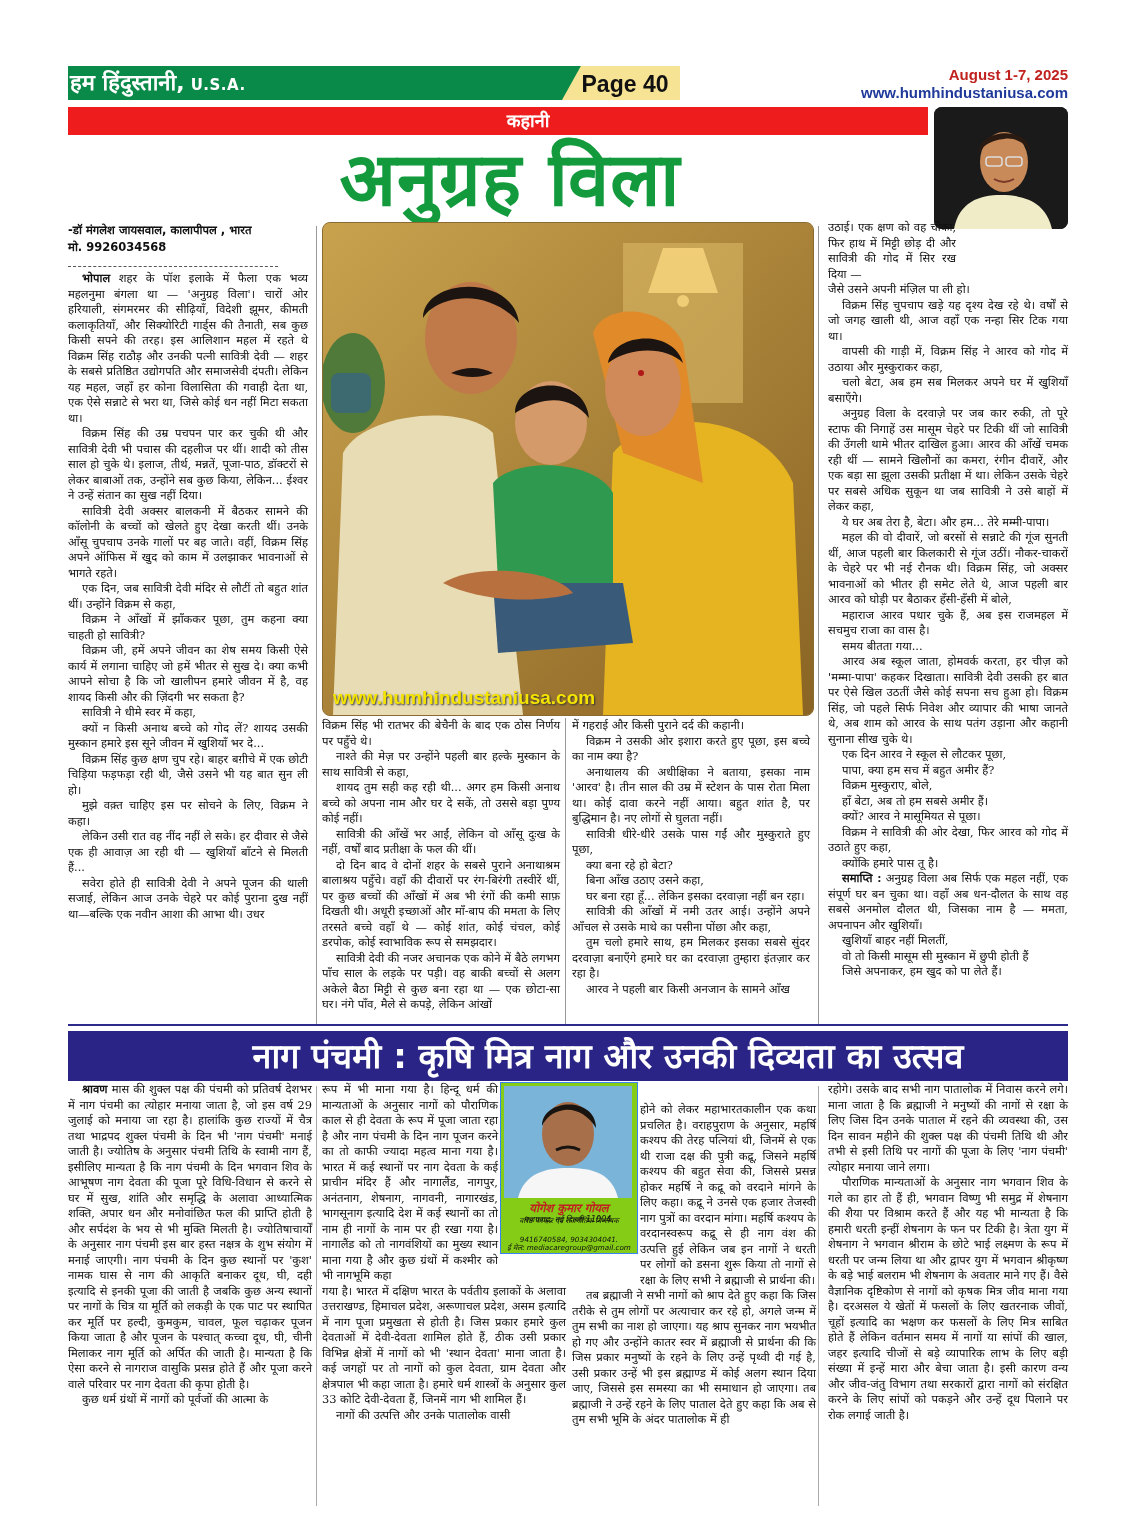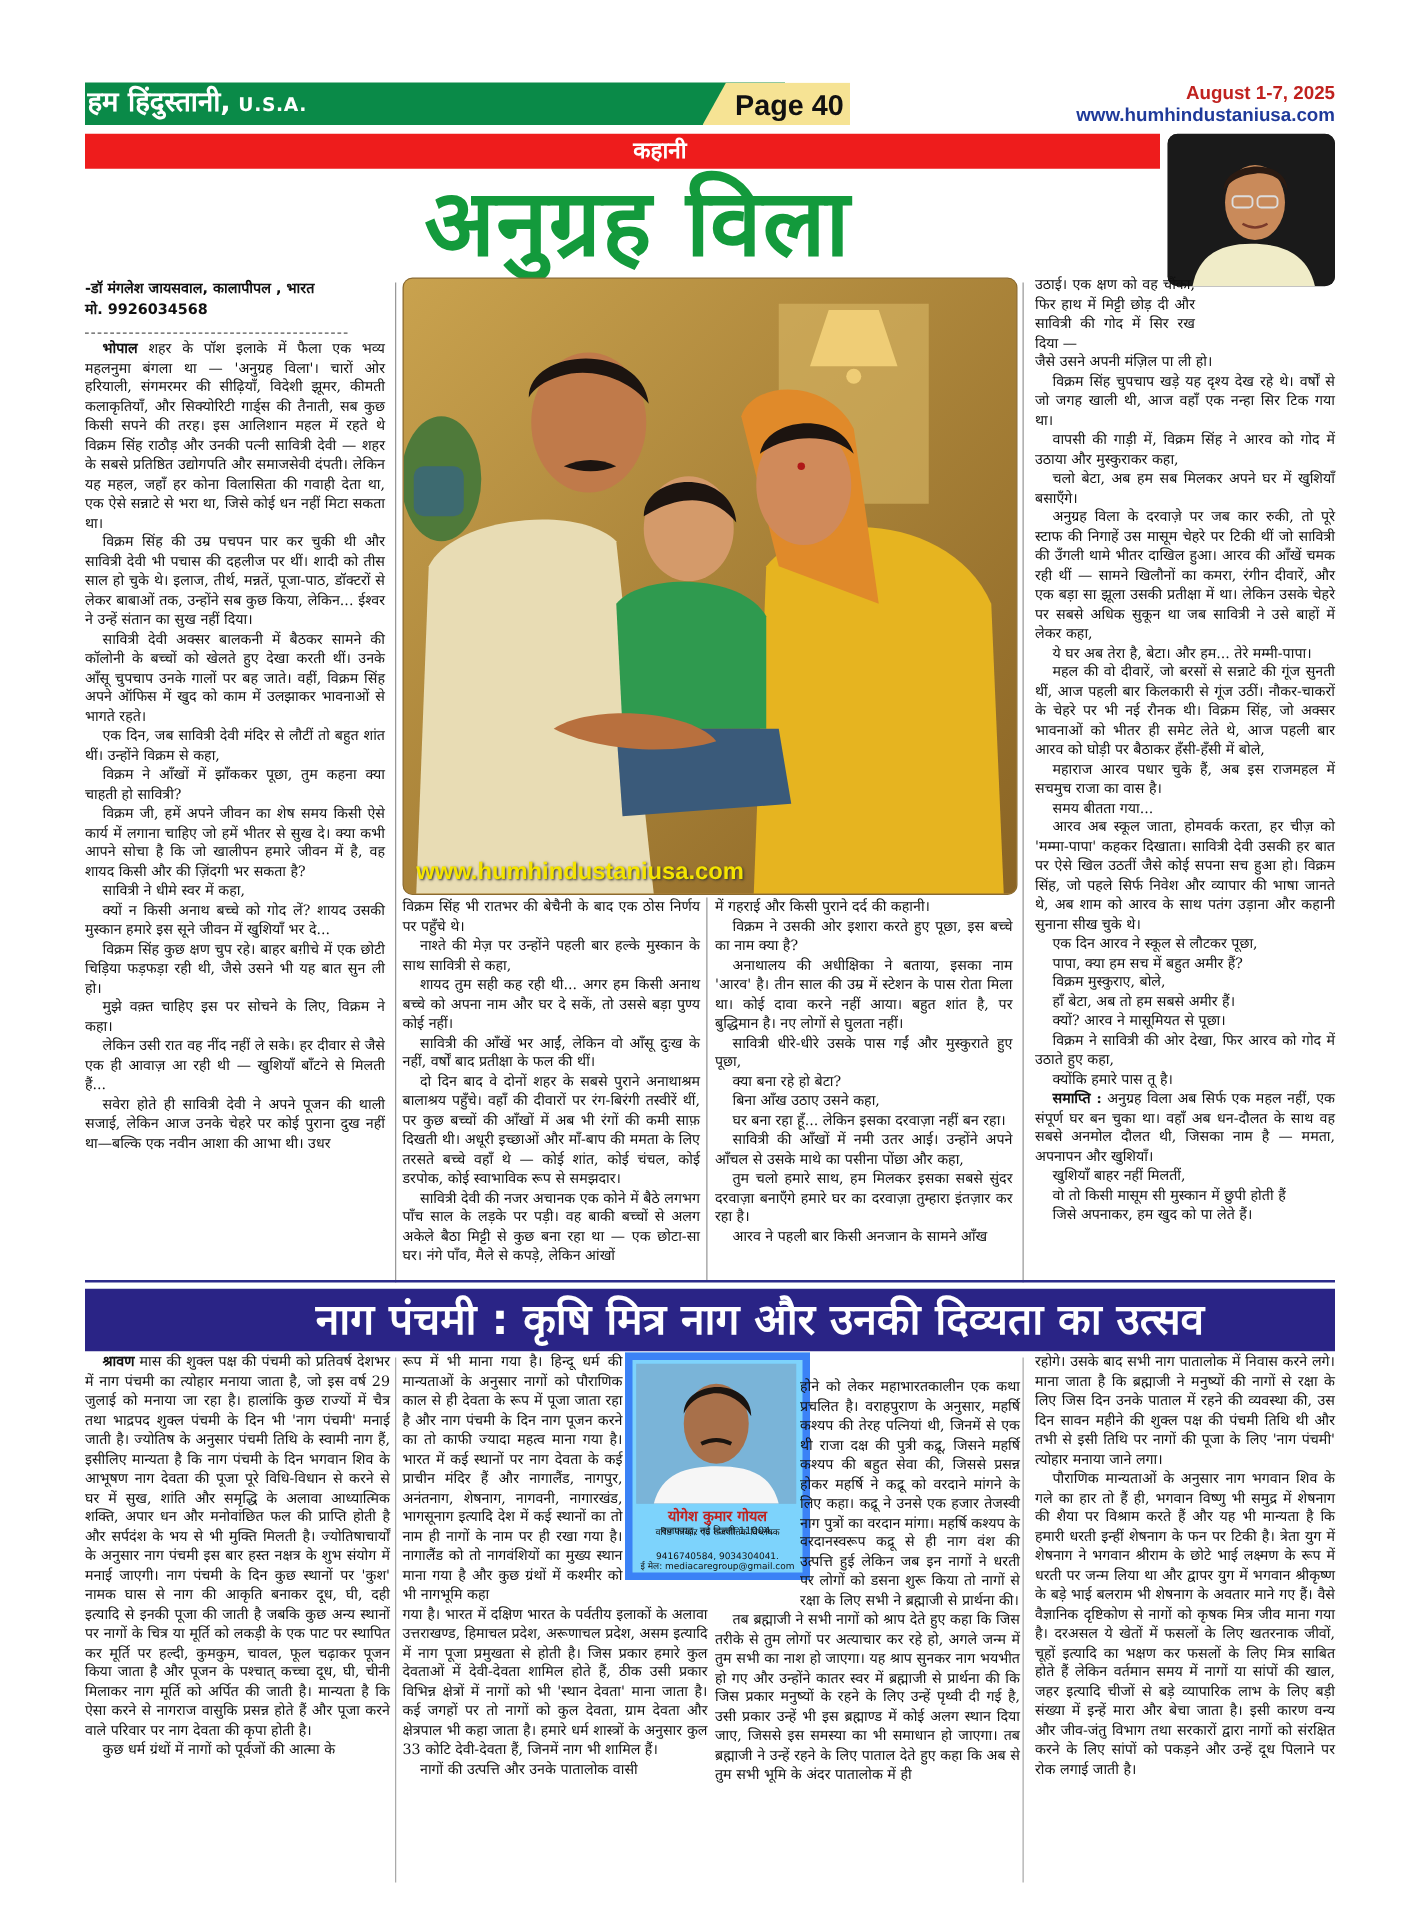--- a/index.html
+++ b/index.html
@@ -3,21 +3,21 @@
 <meta charset="utf-8">
 <style>
   html, body { margin:0; padding:0; background:#ffffff; }
   body { width:1135px; height:1533px; position:relative; overflow:hidden; font-family:"DejaVu Serif", serif; color:#111; }
   .abs { position:absolute; }
   
   .mast-green { left:68px; top:66px; width:560px; height:34px; background:#0a8a48; }
   .mast-logo { left:70px; top:68px; height:30px; line-height:30px; color:#fff; font-family:"DejaVu Sans", sans-serif; font-weight:bold; font-size:22px; white-space:nowrap; }
   .mast-logo .usa { font-size:15px; margin-left:6px; letter-spacing:0.5px; }
   .page-tab { left:562px; top:66px; width:118px; height:34px; background:#f6e394; clip-path:polygon(16% 0,100% 0,100% 100%,0 100%); }
-  .page-label { left:575px; top:66px; width:100px; height:24px; line-height:36px; text-align:right; font-family:"Liberation Sans", sans-serif; font-weight:bold; font-size:23px; color:#111; }
+  .page-label { left:575px; top:66px; width:100px; height:24px; line-height:36px; text-align:center; font-family:"Liberation Sans", sans-serif; font-weight:bold; font-size:23px; color:#111; }
   .date { left:820px; top:66px; width:248px; text-align:right; font-family:"Liberation Sans", sans-serif; font-weight:bold; font-size:15px; color:#c0221f; }
   .site { left:820px; top:84px; width:248px; text-align:right; font-family:"Liberation Sans", sans-serif; font-weight:bold; font-size:15px; color:#1f3a9a; }
   .red-bar { left:68px; top:107px; width:860px; height:28px; background:#ee1c1c; }
   .section-label { left:68px; top:107px; width:940px; height:28px; line-height:28px; text-align:center; color:#fff; font-family:"DejaVu Sans", sans-serif; font-weight:bold; font-size:18px; padding-left:0; }
   .headline { left:150px; top:134px; width:720px; height:90px; line-height:90px; text-align:center; color:#139a3c; font-family:"DejaVu Sans", sans-serif; font-weight:bold; font-size:74px; letter-spacing:1px; }
   .author-photo { left:934px; top:107px; width:134px; height:122px; border-radius:8px; overflow:hidden; background:#222; }
   
   .col { position:absolute; font-size:11.4px; line-height:15.5px; text-align:justify; }
   .col p { margin:0; text-indent:14px; }
   .col p.noind { text-indent:0; }
@@ -35,21 +35,21 @@
   .story-bottom-rule { left:68px; top:1024px; width:1000px; height:2px; background:#2d2a8c; }
   
   .np-banner { left:68px; top:1031px; width:1000px; height:50px; background:#2a2486; }
   .np-title { left:68px; top:1031px; width:1000px; height:50px; line-height:50px; text-align:center; color:#fff; font-family:"DejaVu Sans", sans-serif; font-weight:bold; font-size:34px; white-space:nowrap;margin-left:40px; }
   .np-col1 { left:68px; top:1082px; width:244px; }
   .np-col2 { left:322px; top:1082px; width:244px; }
   .np-col2 .narrow { width:176px; }
   .np-col3 { left:572px; top:1082px; width:244px;margin-top:20px; }
   .np-col3 .narrow { width:176px; }
   .np-col4 { left:828px; top:1082px; width:240px; }
-  .writer-box { left:500px; top:1082px; width:136px; height:170px; border:6px solid #3b82f6; background:#7dd3fc; }
+  .writer-box { left:500px; top:1082px; width:136px; height:170px; border:1px solid #3b82f6; background:#84cc16;font-style:italic; }
   .writer-photo { position:absolute; left:3px; top:3px; width:128px; height:112px; background:#7ab4d8; overflow:hidden; }
   .writer-name { position:absolute; left:0; top:117px; width:136px; text-align:center; color:#c0221f; font-family:"DejaVu Sans", sans-serif; font-weight:bold; font-size:11.5px; }
   .writer-line { position:absolute; left:0; width:136px; text-align:center; font-size:7.2px; line-height:10px; color:#111; font-family:"DejaVu Sans", sans-serif; }
   .np-rule { position:absolute; top:1086px; height:420px; border-left:1px solid #aaa; }
   b.lead { font-weight:bold; }
 </style>
 </head>
 <body>
 
 <div class="abs mast-green"></div>

